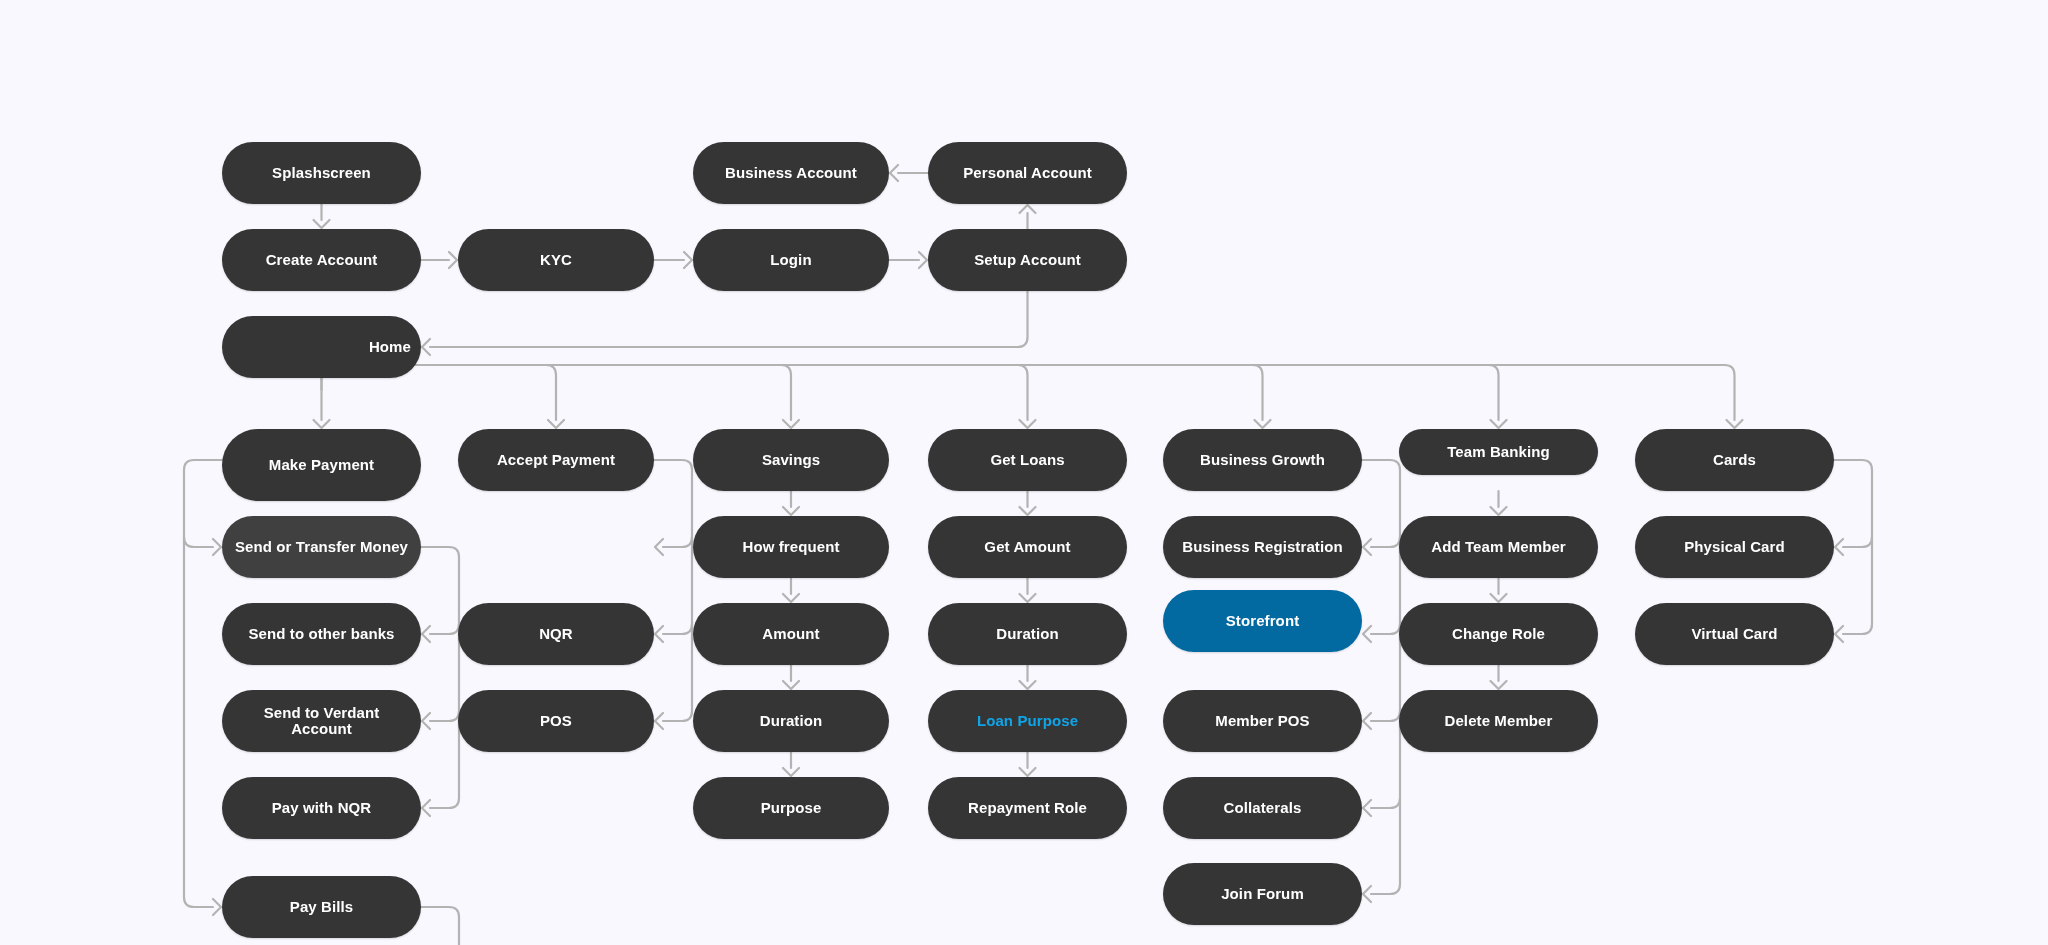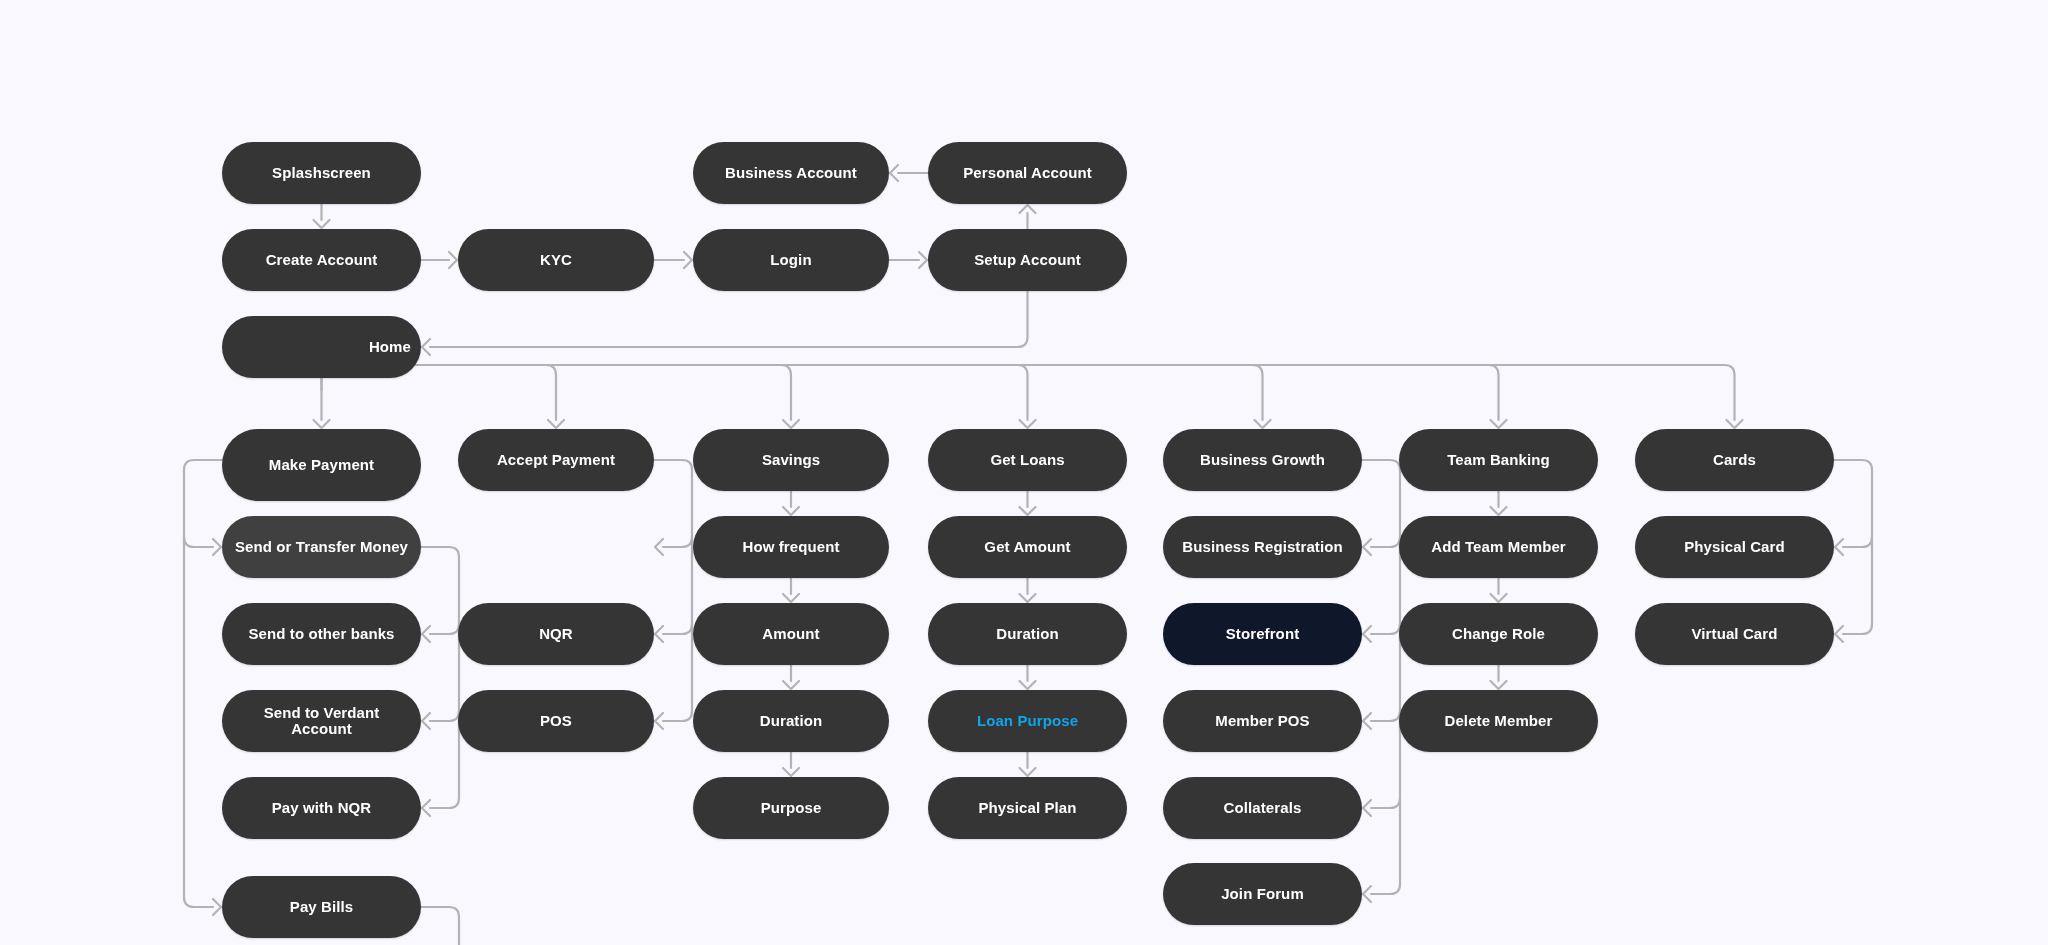--- a/index.html
+++ b/index.html
@@ -202,41 +202,41 @@
     <div class="node" style="left: 928px; top: 516px; width: 199px; height: 62px; background: rgb(53, 53, 53); color: rgb(255, 255, 255);">
       <span class="node-label">Get Amount</span>
     </div>
     <div class="node" style="left: 928px; top: 603px; width: 199px; height: 62px; background: rgb(53, 53, 53); color: rgb(255, 255, 255);">
       <span class="node-label">Duration</span>
     </div>
     <div class="node" style="left: 928px; top: 690px; width: 199px; height: 62px; background: rgb(53, 53, 53); color: #0ea5e9;">
       <span class="node-label">Loan Purpose</span>
     </div>
     <div class="node" style="left: 928px; top: 777px; width: 199px; height: 62px; background: rgb(53, 53, 53); color: rgb(255, 255, 255);">
-      <span class="node-label">Physical Plan</span>
+      <span class="node-label">Repayment Role</span>
     </div>
     <div class="node" style="left: 1163px; top: 429px; width: 199px; height: 62px; background: rgb(53, 53, 53); color: rgb(255, 255, 255);">
       <span class="node-label">Business Growth</span>
     </div>
     <div class="node" style="left: 1163px; top: 516px; width: 199px; height: 62px; background: rgb(53, 53, 53); color: rgb(255, 255, 255);">
       <span class="node-label">Business Registration</span>
     </div>
-    <div class="node" style="left: 1163px; top: 603px; width: 199px; height: 62px; background: #0f172a; color: rgb(255, 255, 255);">
+    <div class="node" style="left: 1163px; top: 590px; width: 199px; height: 62px; background: #0369a1; color: rgb(255, 255, 255);">
       <span class="node-label">Storefront</span>
     </div>
     <div class="node" style="left: 1163px; top: 690px; width: 199px; height: 62px; background: rgb(53, 53, 53); color: rgb(255, 255, 255);">
       <span class="node-label">Member POS</span>
     </div>
     <div class="node" style="left: 1163px; top: 777px; width: 199px; height: 62px; background: rgb(53, 53, 53); color: rgb(255, 255, 255);">
       <span class="node-label">Collaterals</span>
     </div>
     <div class="node" style="left: 1163px; top: 863px; width: 199px; height: 62px; background: rgb(53, 53, 53); color: rgb(255, 255, 255);">
       <span class="node-label">Join Forum</span>
     </div>
-    <div class="node" style="left: 1399px; top: 429px; width: 199px; height: 62px; background: rgb(53, 53, 53); color: rgb(255, 255, 255);">
+    <div class="node" style="left: 1399px; top: 429px; width: 199px; height: 46px; background: rgb(53, 53, 53); color: rgb(255, 255, 255);">
       <span class="node-label">Team Banking</span>
     </div>
     <div class="node" style="left: 1399px; top: 516px; width: 199px; height: 62px; background: rgb(53, 53, 53); color: rgb(255, 255, 255);">
       <span class="node-label">Add Team Member</span>
     </div>
     <div class="node" style="left: 1399px; top: 603px; width: 199px; height: 62px; background: rgb(53, 53, 53); color: rgb(255, 255, 255); text-align: center;">
       <span class="node-label">Change Role</span>
     </div>
     <div class="node" style="left: 1399px; top: 690px; width: 199px; height: 62px; background: rgb(53, 53, 53); color: rgb(255, 255, 255);">
       <span class="node-label">Delete Member</span>

